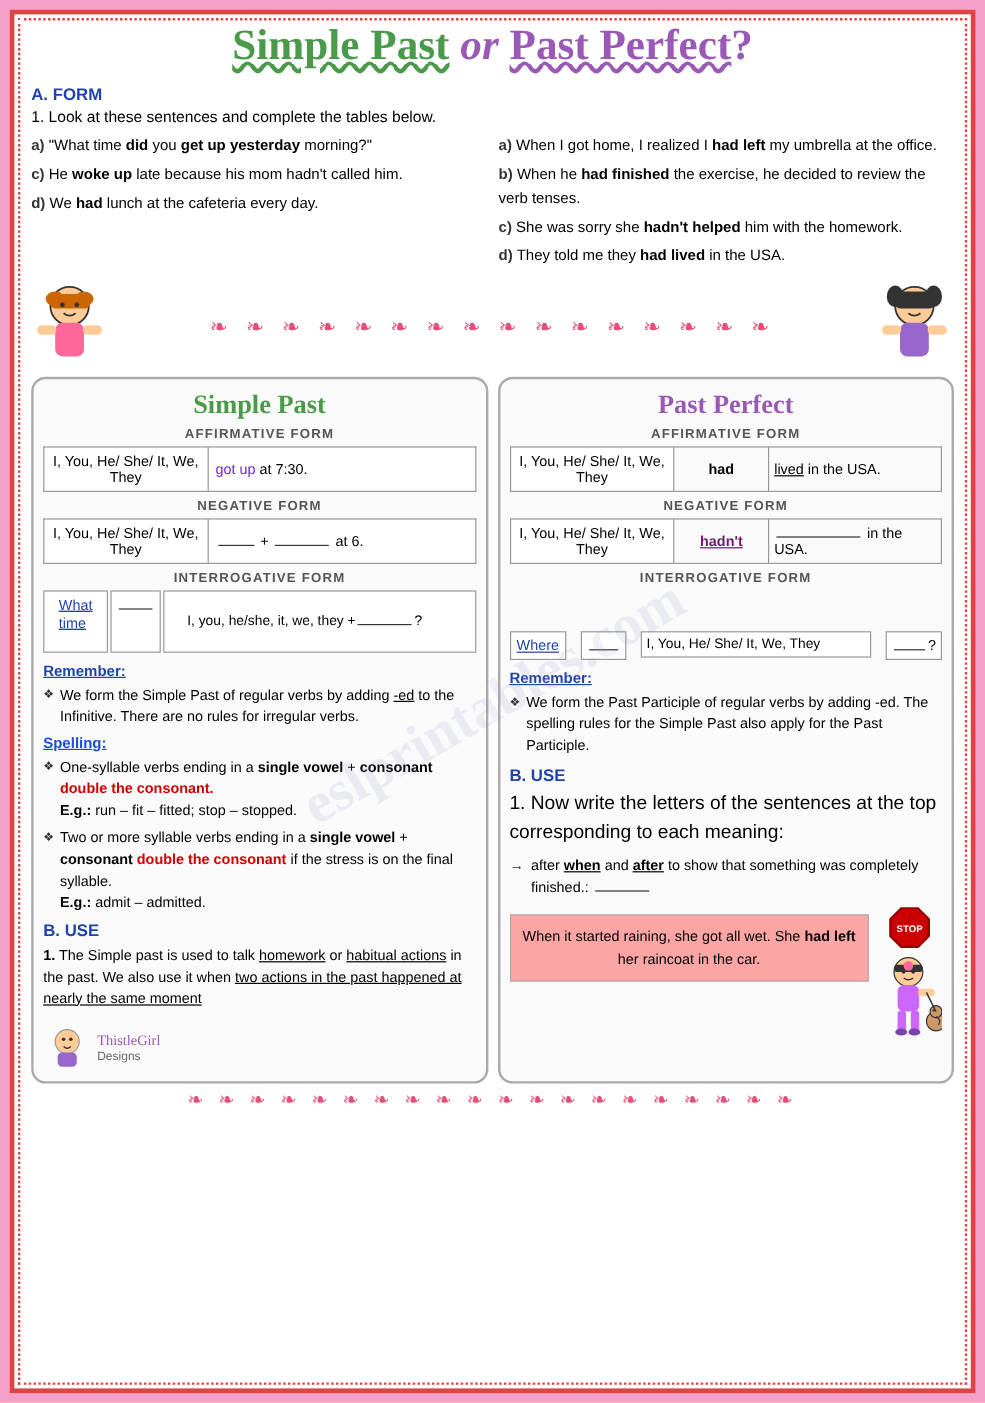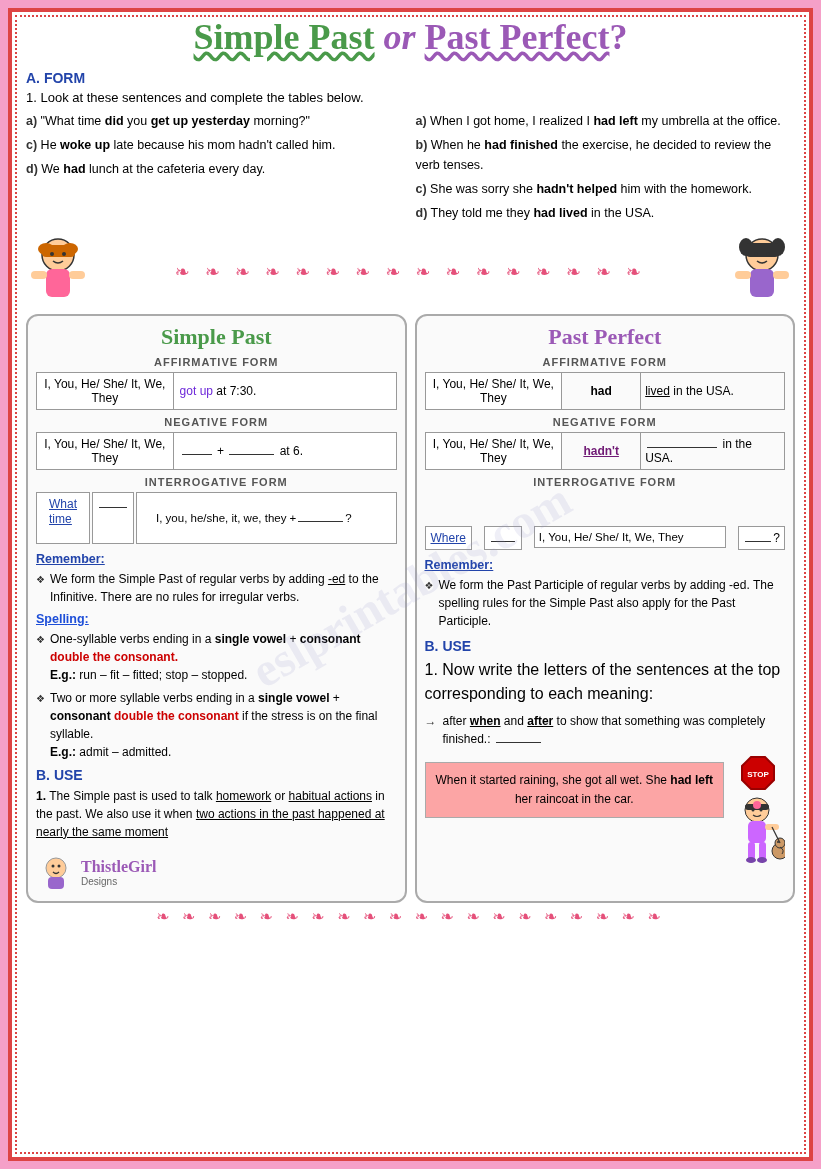--- a/index.html
+++ b/index.html
@@ -221,21 +221,21 @@
       font-family: 'Comic Sans MS', cursive;
       pointer-events: none;
       white-space: nowrap;
       z-index: 10;
     }
     .logo {
       font-size: 10px;
       color: #666;
       text-align: left;
     }
-    .logo .thistle { color: #9b59b6; font-weight: bold; font-size: 16px; font-family: 'Comic Sans MS', cursive; }
+    .logo .thistle { color: #9b59b6; font-weight: normal; font-size: 12px; font-family: 'Comic Sans MS', cursive; }
     
     .curl-row {
       text-align: center;
       color: #e5507a;
       font-size: 16px;
       letter-spacing: 4px;
       margin: 4px 0;
     }
     .neg-cell-had {
       color: #701a75;

